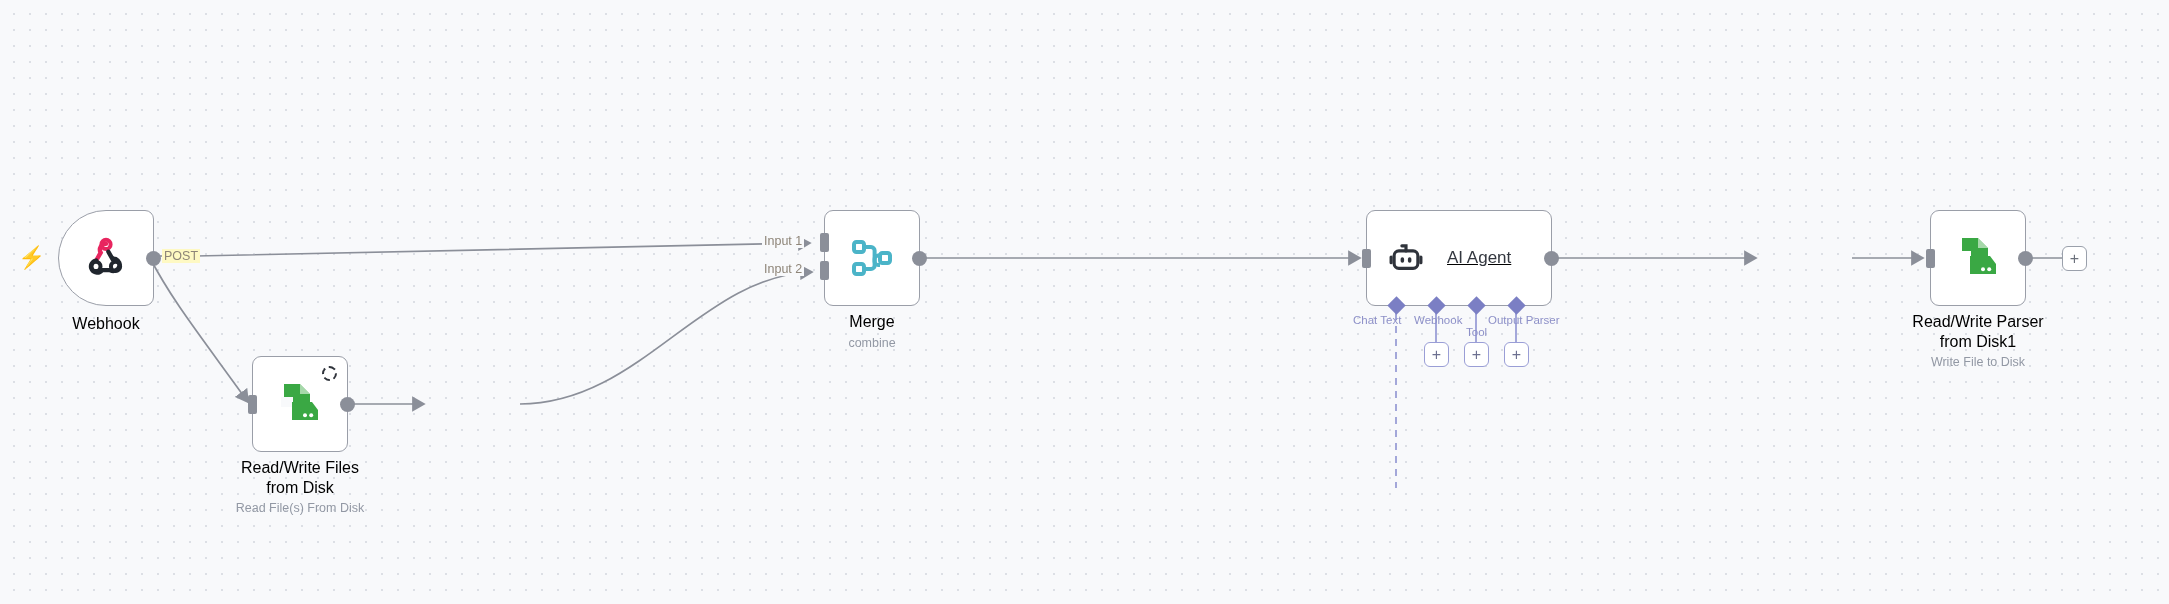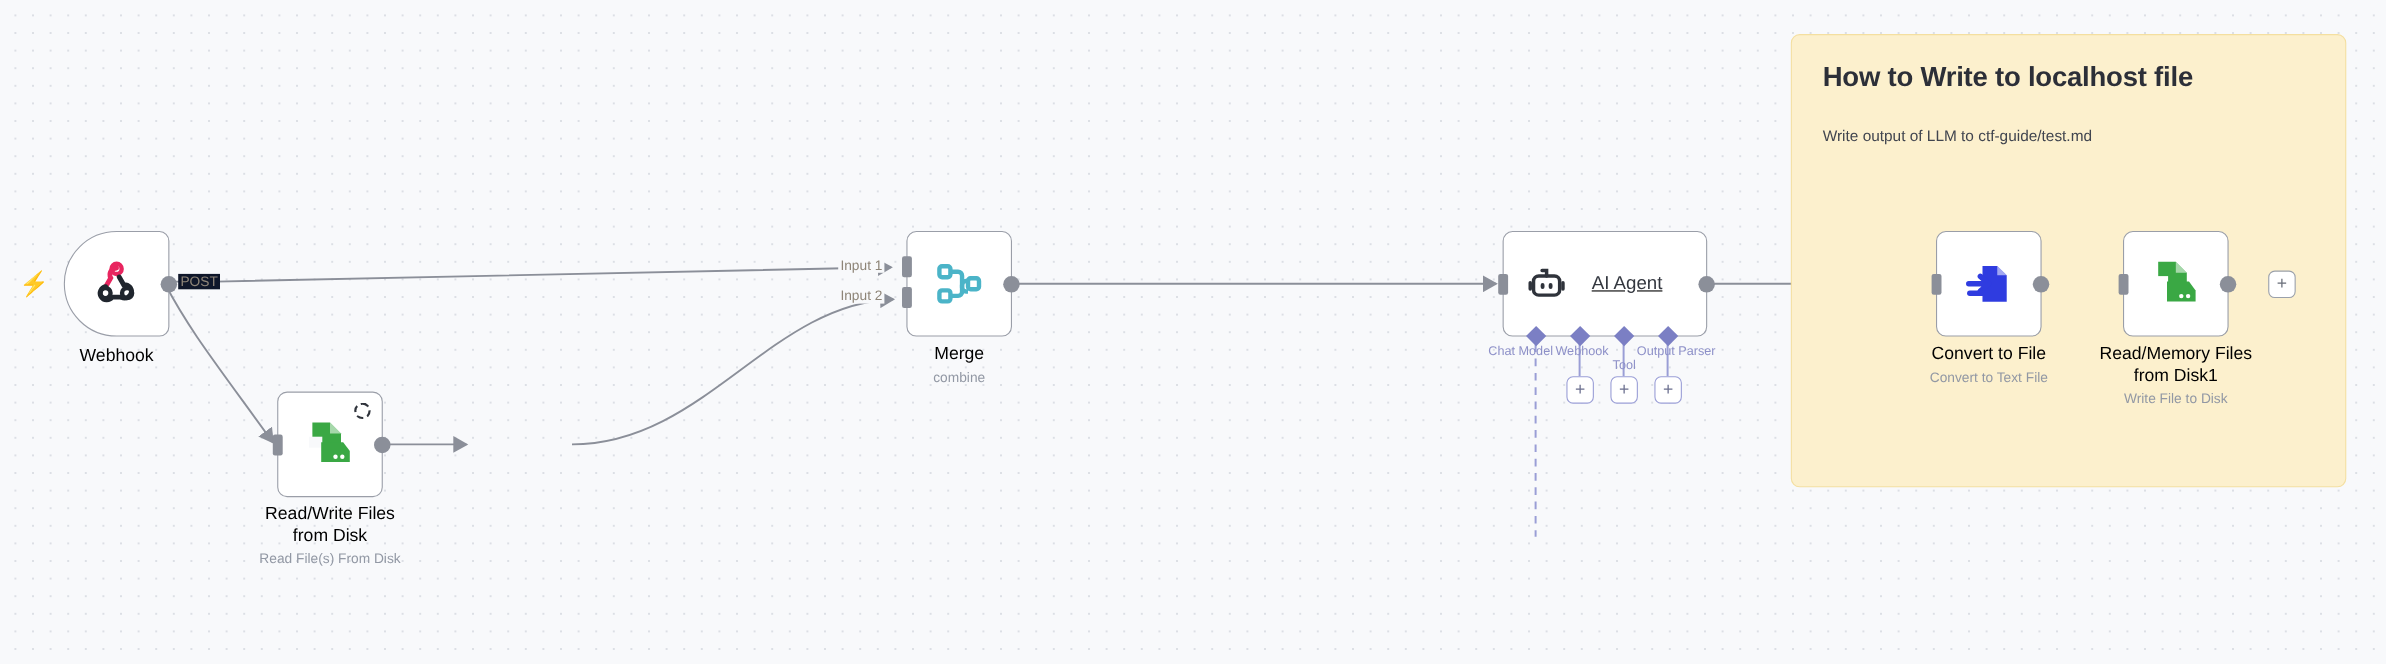--- a/index.html
+++ b/index.html
@@ -76,21 +76,21 @@
     border:2.6px dashed #2f333b;
   }
   .bolt { position:absolute; font-size:22px; color:#ff6d5a; }
 
   .io-label {
     position:absolute; font-size:12.5px; color:#8e8578;
     background:#f8f9fb; padding:0 2px;
   }
   .post-label {
     position:absolute; font-size:12.5px; color:#8e8578;
-    background:#0f172a; padding:0 2px;
+    background:#fef9c3; padding:0 2px;
   }
 
   
   .diamond {
     position:absolute; width:13px; height:13px; background:#7b7fc4;
     transform:rotate(45deg);
   }
   .sub-label {
     position:absolute; font-size:11.5px; color:#8d90c8; white-space:nowrap;
   }
@@ -135,24 +135,20 @@
 
     <path d="M2026,258 L2062,258" stroke="#8b8f99" stroke-width="1.7" fill="none"></path>
 
     <path d="M1396,300 L1396,488" stroke="#9a9ed6" stroke-width="1.8" fill="none" stroke-dasharray="7,6"></path>
 
     <path d="M1436,300 L1436,342" stroke="#9a9ed6" stroke-width="1.8" fill="none"></path>
     <path d="M1476,300 L1476,342" stroke="#9a9ed6" stroke-width="1.8" fill="none"></path>
     <path d="M1516,300 L1516,342" stroke="#9a9ed6" stroke-width="1.8" fill="none"></path>
   </svg>
 
-  <div class="sticky" style="left:1628px; top:31px; width:505px; height:412px;">
-    <div class="sticky-title">How to Write to localhost file</div>
-    <div class="sticky-body">Write output of LLM to ctf-guide/test.md</div>
-  </div>
 
   <div class="node" style="left:58px; top:210px;">
     <div class="bolt" style="left:-40px; top:35px;">⚡</div>
     <div class="box trigger">
       <svg width="44" height="44" viewBox="0 0 24 24">
         <path d="M12 4.2a3.3 3.3 0 0 0-2.9 4.9l-2.3 4" fill="none" stroke="#e8255f" stroke-width="2.4" stroke-linecap="round"></path>
         <circle cx="12" cy="4.6" r="2.5" fill="none" stroke="#e8255f" stroke-width="2.2"></circle>
         <path d="M6.6 13.4a3.3 3.3 0 1 0 3.2 5.2h4.6" fill="none" stroke="#20262e" stroke-width="2.4" stroke-linecap="round"></path>
         <circle cx="6.5" cy="16.6" r="2.5" fill="none" stroke="#20262e" stroke-width="2.2"></circle>
         <path d="M14.4 18.6a3.3 3.3 0 1 0 1.1-6.1l-2.2-3.9" fill="none" stroke="#20262e" stroke-width="2.4" stroke-linecap="round"></path>
@@ -220,62 +216,46 @@
       <div class="title-in">AI Agent</div>
       <div class="port-in"></div>
       <div class="port-out"></div>
     </div>
 
     <div class="diamond" style="left:24px; top:89px;"></div>
     <div class="diamond" style="left:64px; top:89px;"></div>
     <div class="diamond" style="left:104px; top:89px;"></div>
     <div class="diamond" style="left:144px; top:89px;"></div>
 
-    <div class="sub-label" style="left:-13px; top:104px;">Chat Model</div>
+    <div class="sub-label" style="left:-13px; top:104px;">Chat Text</div>
     <div class="sub-label" style="left:48px; top:104px;">Webhook</div>
     <div class="sub-label" style="left:100px; top:116px;">Tool</div>
     <div class="sub-label" style="left:122px; top:104px;">Output Parser</div>
 
     <div class="plus-btn" style="left:58px; top:132px;">+</div>
     <div class="plus-btn" style="left:98px; top:132px;">+</div>
     <div class="plus-btn" style="left:138px; top:132px;">+</div>
   </div>
 
 
-  <div class="node" style="left:1760px; top:210px;">
-    <div class="box">
-      <svg width="46" height="46" viewBox="0 0 24 24">
-        <path d="M9 3.5h7l4.5 4.5v12.5H9z" fill="#2f3ce0"></path>
-        <path d="M16 3.5L20.5 8H16z" fill="#ffffff" opacity="0.55"></path>
-        <path d="M2.5 12h8.5M8 8.5l4 3.5-4 3.5" fill="none" stroke="#2f3ce0" stroke-width="2.6" stroke-linecap="round" stroke-linejoin="round"></path>
-        <path d="M3 16.5h6" stroke="#2f3ce0" stroke-width="2.6" stroke-linecap="round"></path>
-      </svg>
-      <div class="port-in"></div>
-      <div class="port-out"></div>
-    </div>
-    <div class="caption" style="top:102px;">
-      <div class="cap-name">Convert to File</div>
-      <div class="cap-sub">Convert to Text File</div>
-    </div>
-  </div>
 
   <div class="node" style="left:1930px; top:210px;">
     <div class="box">
       <svg width="48" height="48" viewBox="0 0 24 24">
         <path d="M4 2h8l5 5v6H4z" fill="#3aa844"></path>
         <path d="M12 2l5 5h-5z" fill="#ffffff" opacity="0.55"></path>
         <rect x="2.5" y="8.5" width="6" height="5" fill="#ffffff"></rect>
         <path d="M8 11h10l3 4v5H8z" fill="#3aa844"></path>
         <circle cx="14.5" cy="17.6" r="1" fill="#fff"></circle>
         <circle cx="17.6" cy="17.6" r="1" fill="#fff"></circle>
       </svg>
       <div class="port-in"></div>
       <div class="port-out"></div>
     </div>
     <div class="caption" style="top:102px;">
-      <div class="cap-name wrap">Read/Memory Files from Disk1</div>
+      <div class="cap-name wrap">Read/Write Parser from Disk1</div>
       <div class="cap-sub">Write File to Disk</div>
     </div>
   </div>
 
   <div class="plus-end" style="left:2062px; top:246px;">+</div>
 
 </div>
 
 </body></html>

